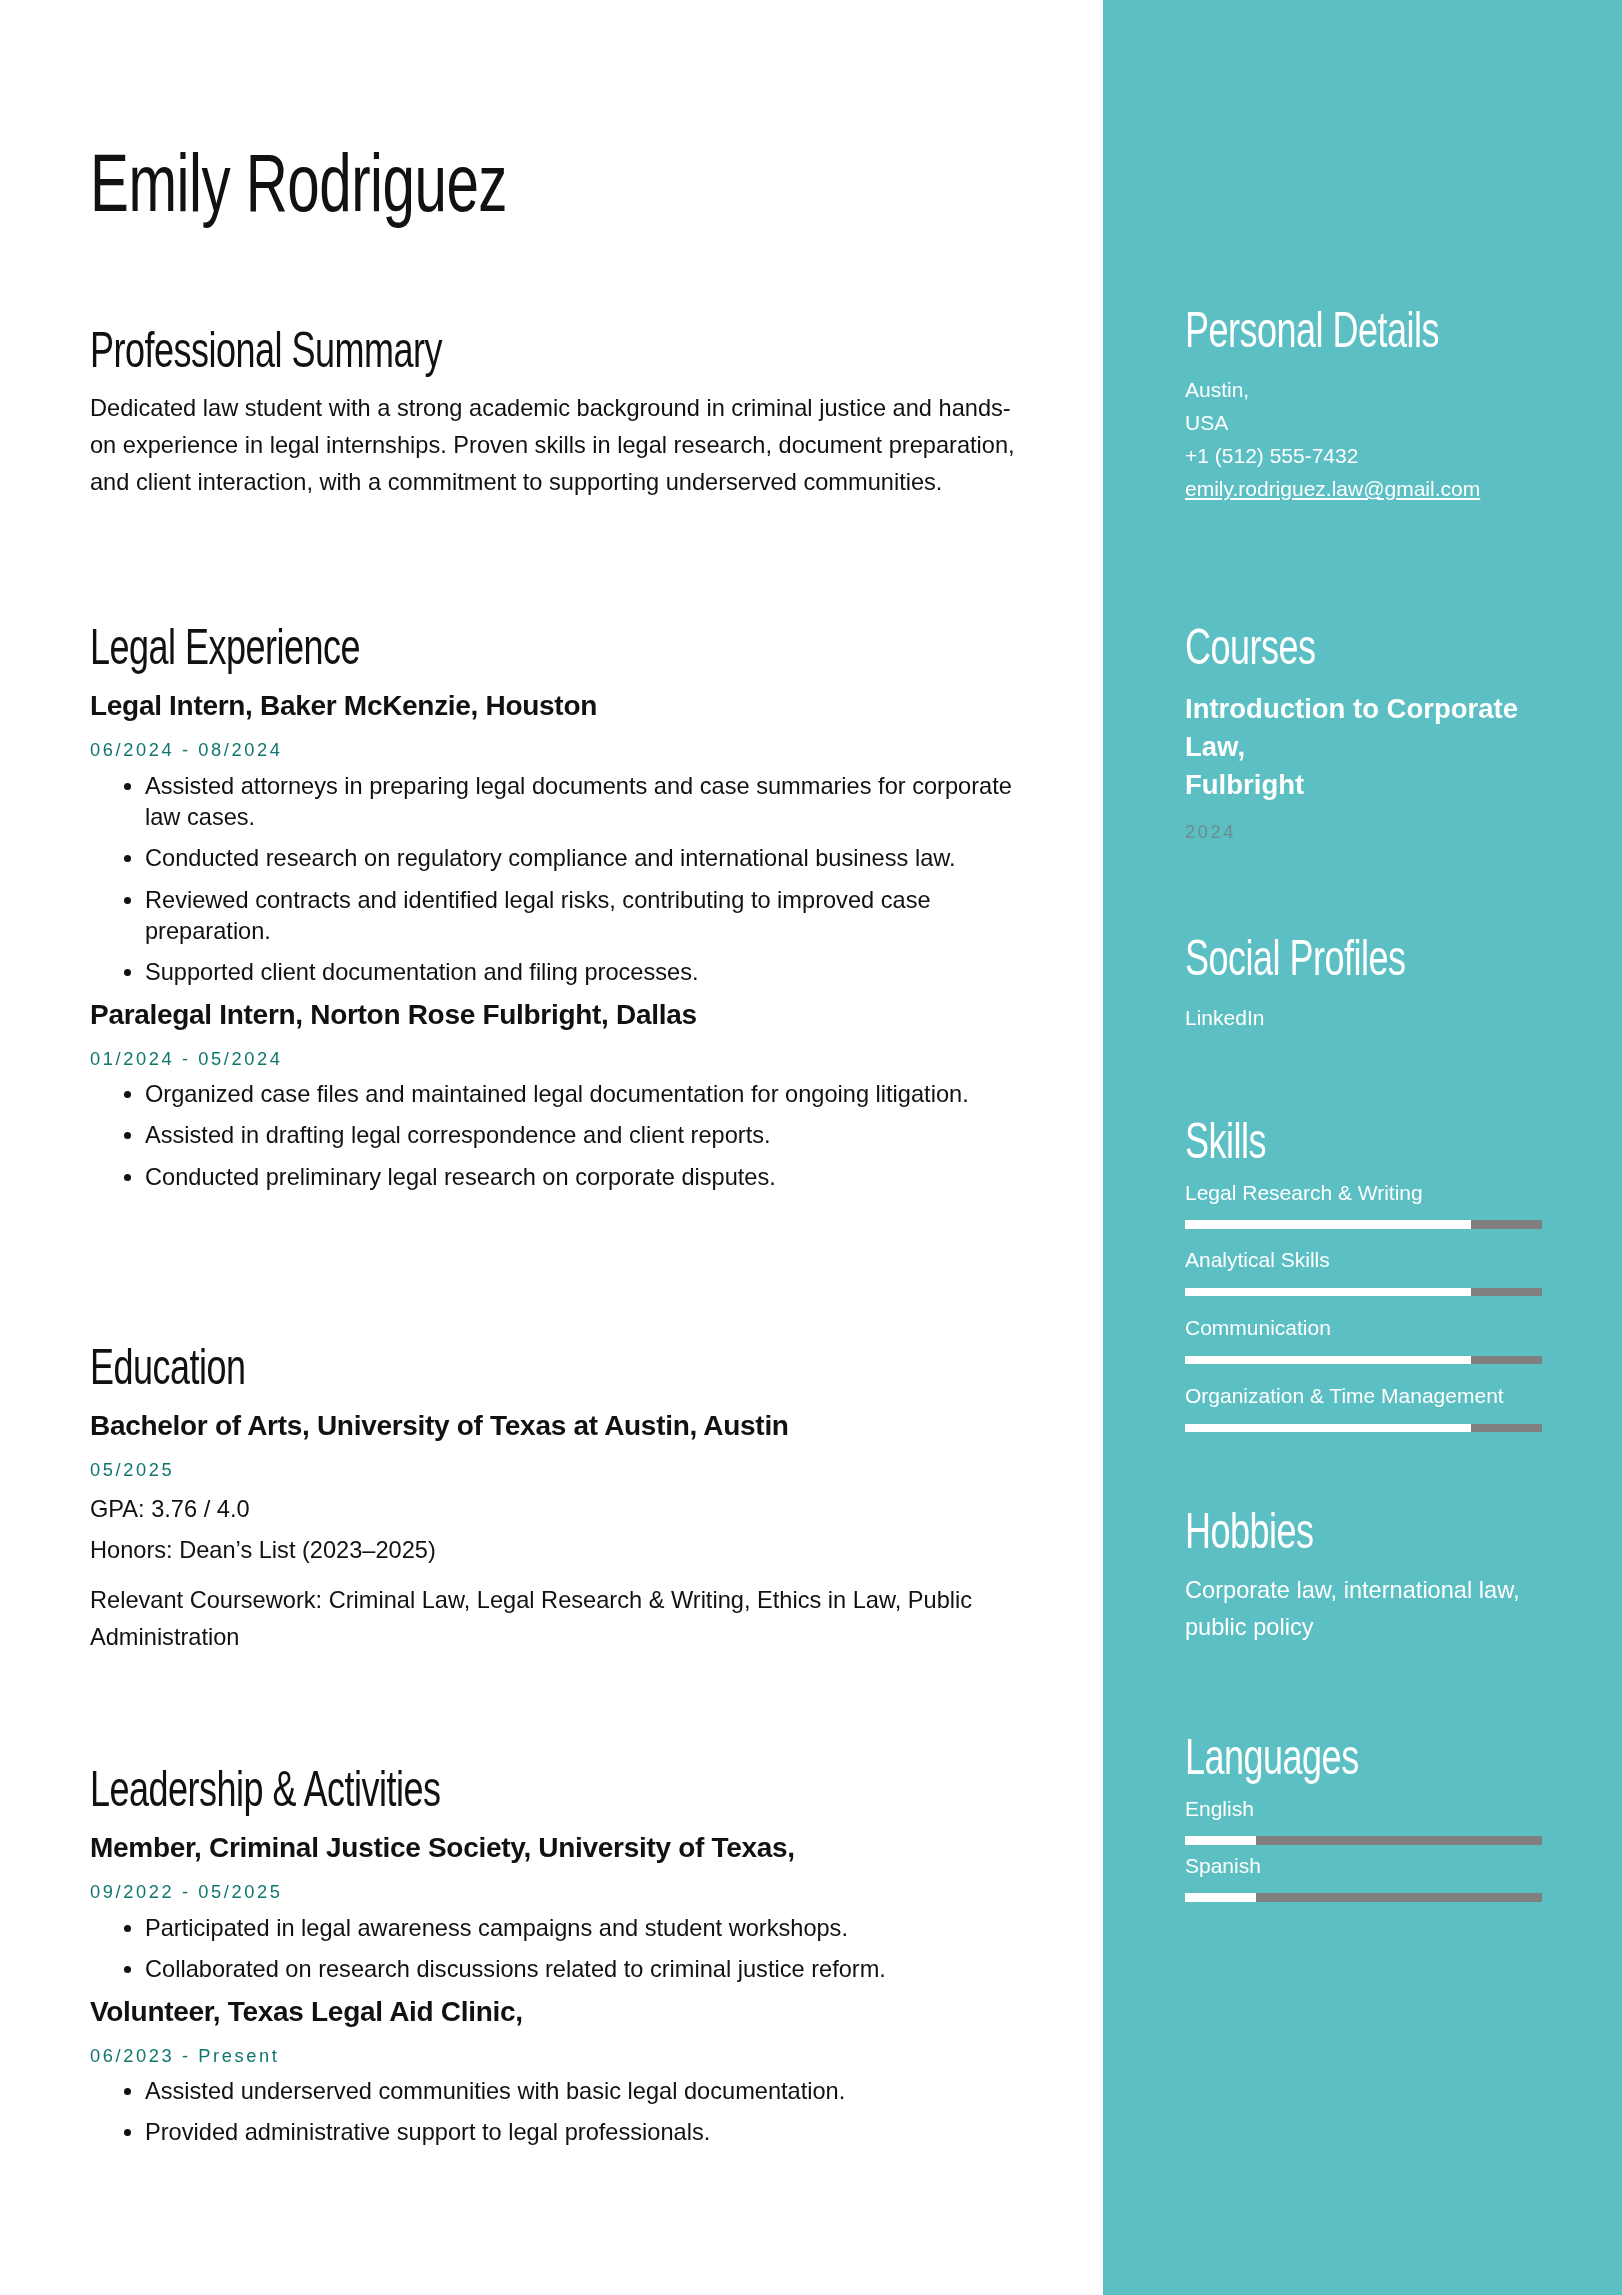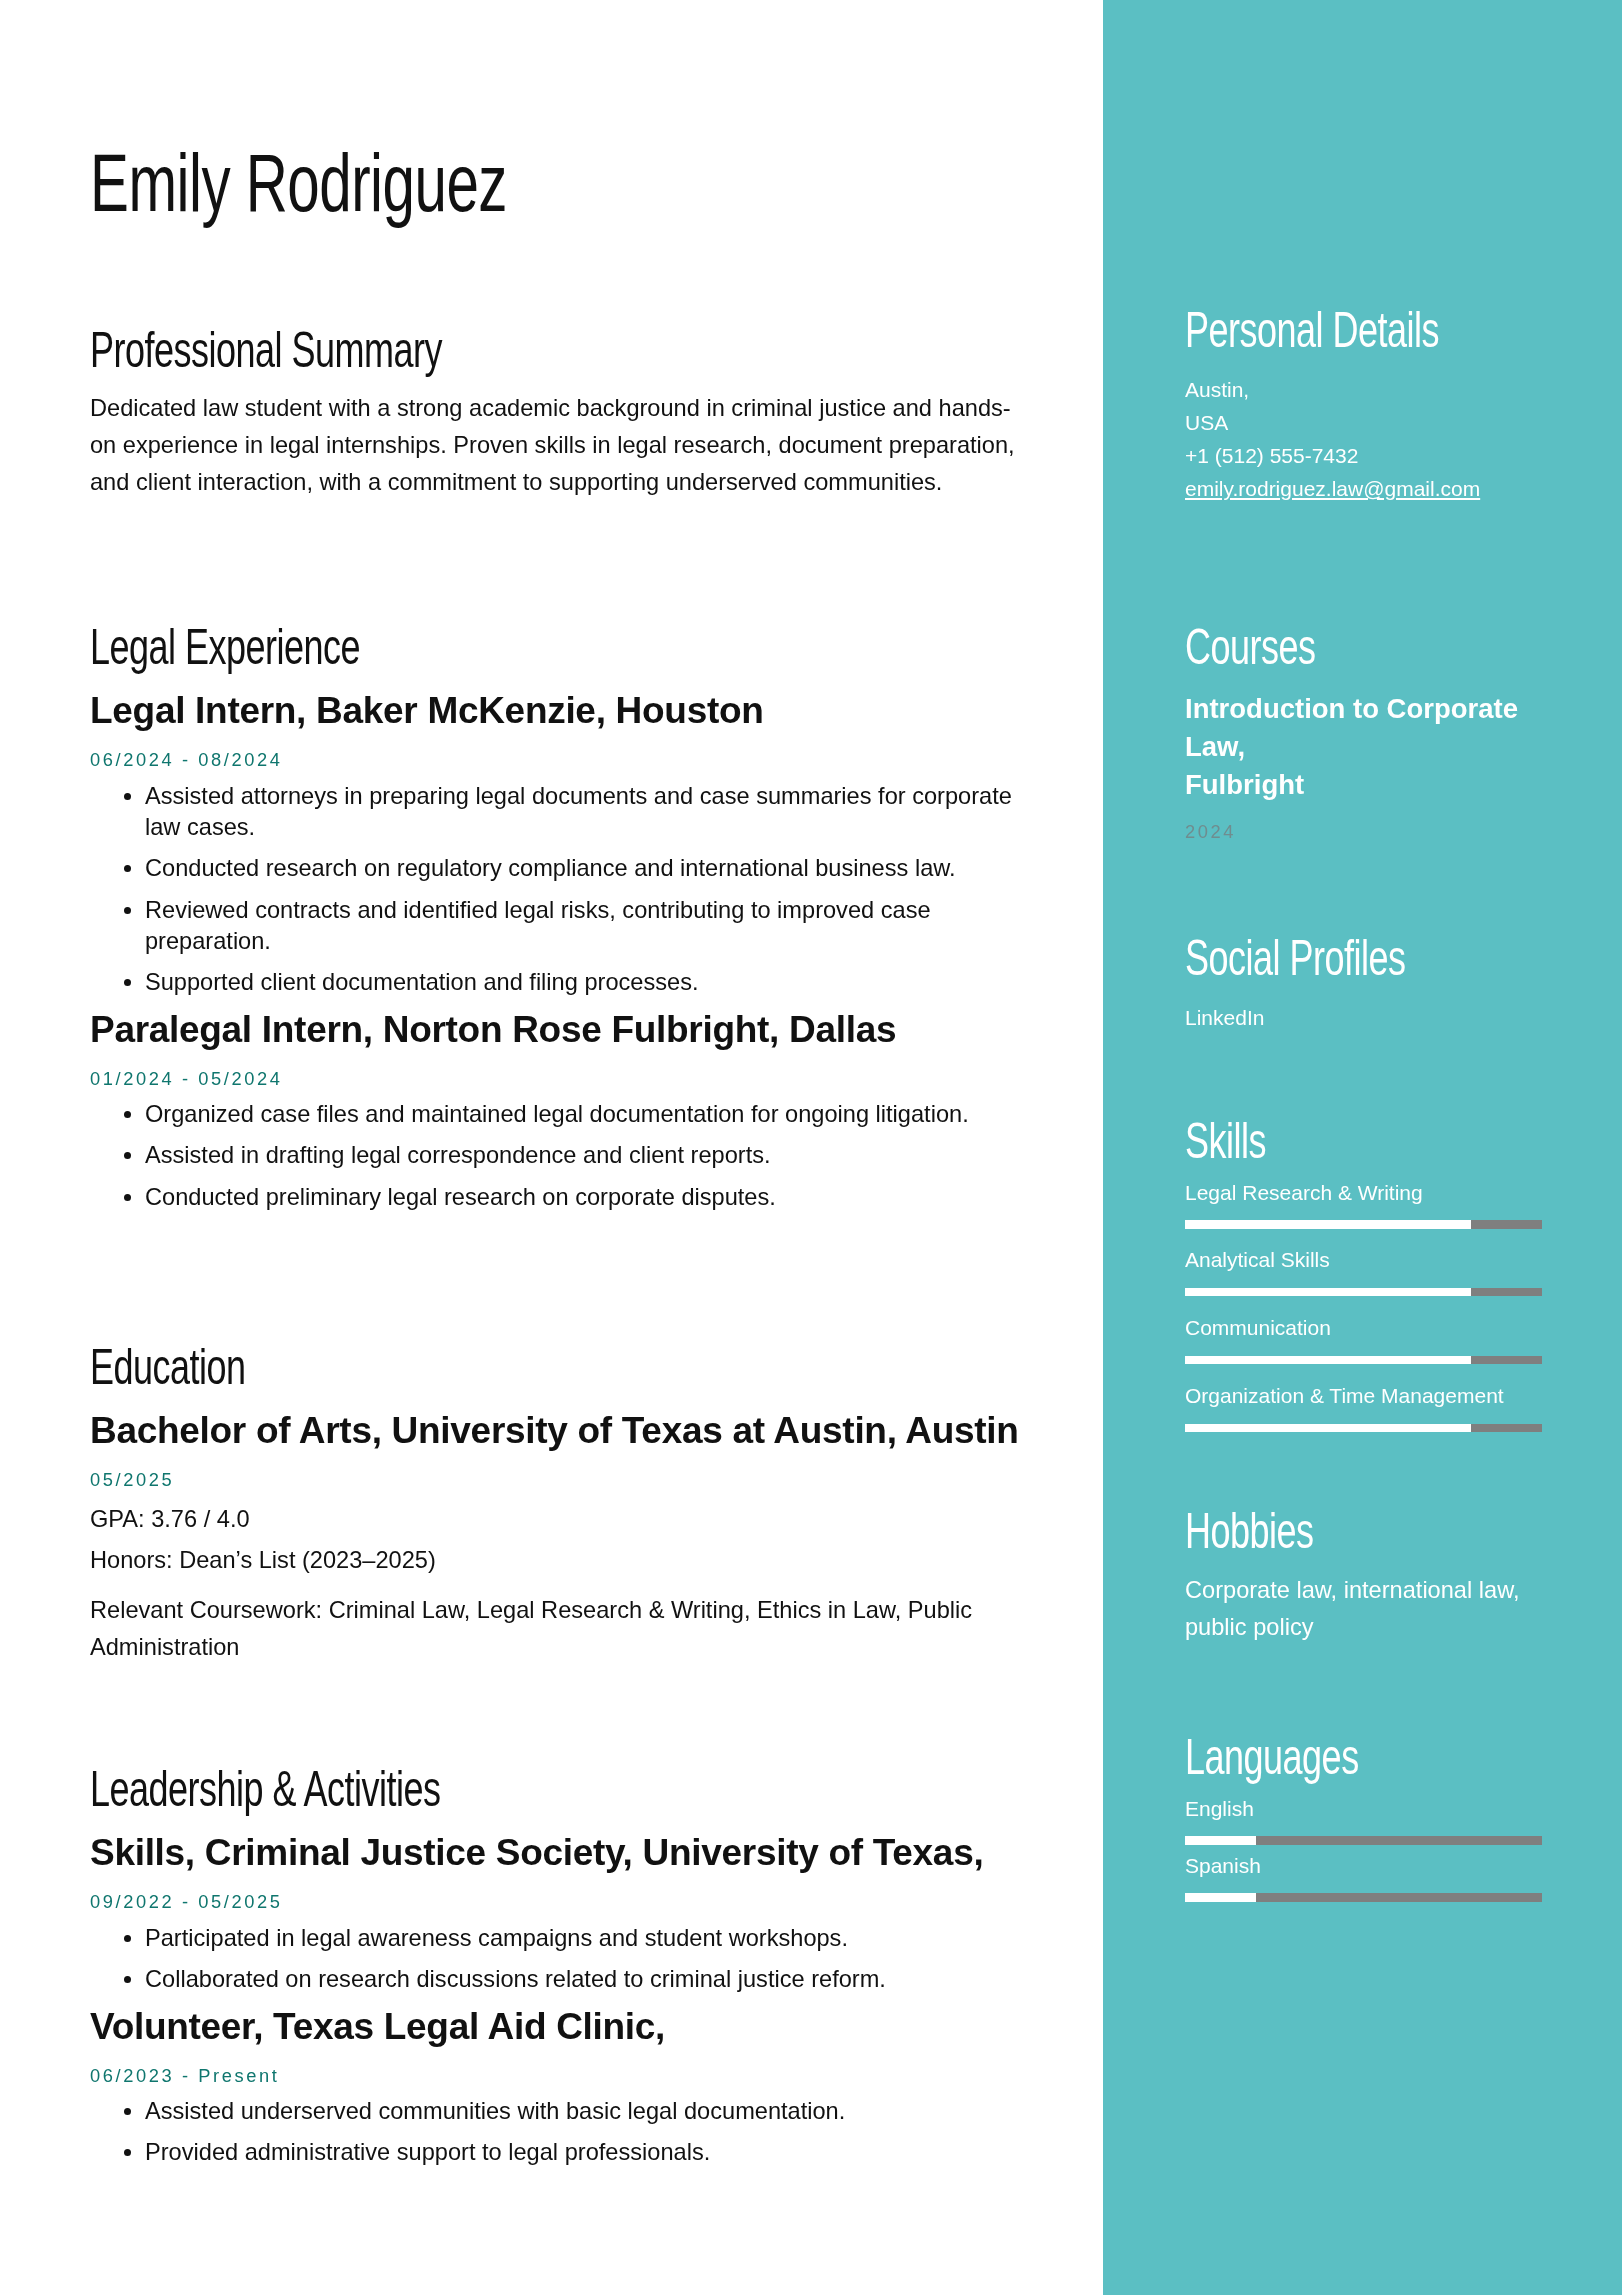--- a/index.html
+++ b/index.html
@@ -5,21 +5,21 @@
   html, body { margin:0; padding:0; }
   body { width:1623px; height:2295px; position:relative; background:#ffffff; font-family:"Liberation Sans", sans-serif; color:#111; overflow:hidden; }
   .main { position:absolute; left:90px; top:0; width:936px; }
   .sidebar { position:absolute; left:1103px; top:0; width:520px; height:2295px; background:#5bbfc3; }
   .side-inner { position:absolute; left:82px; width:357px; color:#fff; }
   .cond { font-family:"Liberation Sans", sans-serif; transform-origin:left top; display:inline-block; white-space:nowrap; }
   .name { position:absolute; top:137px; font-size:81px; font-weight:400; transform:scaleX(0.72); letter-spacing:-0.7px; }
   .h2 { font-size:50px; font-weight:400; transform:scaleX(0.72); letter-spacing:-0.7px; }
   .sec { position:absolute; left:0; width:936px; }
   .para { font-size:23.6px; line-height:37px; }
-  .job-title { font-size:37px; font-weight:700; margin:0; letter-spacing:-0.3px; }
+  .job-title { font-size:28px; font-weight:700; margin:0; letter-spacing:-0.3px; }
   .date { font-size:18.3px; color:#0f766e; letter-spacing:2.6px; margin-top:17px; }
   ul { margin:9.2px 0 0 0; padding-left:55px; }
   li { font-size:23.6px; line-height:31px; margin-bottom:10.5px; }
   .side-h { font-size:50px; font-weight:400; transform:scaleX(0.72); letter-spacing:-0.7px; color:#fff; }
   .side-text { font-size:21px; line-height:33px; color:#fff; }
   .bar { position:relative; height:8.5px; background:#7f7f7f; width:357px; margin-top:15.7px; }
   .bar .fill { position:absolute; left:0; top:0; height:8.5px; background:#fff; }
   .skill-label { font-size:21px; color:#fff; }
 </style>
 </head>
@@ -64,21 +64,21 @@
     <div class="date">05/2025</div>
     <div class="para" style="margin-top:9.2px;">GPA: 3.76 / 4.0</div>
     <div class="para" style="margin-top:4px;">Honors: Dean’s List (2023–2025)</div>
     <div class="para" style="margin-top:13px;">Relevant Coursework: Criminal Law, Legal Research &amp; Writing, Ethics in Law, Public Administration</div>
   </div>
 
   <div class="sec" style="top:1760px;">
     <div class="cond h2">Leadership &amp; Activities</div>
 
     <div style="margin-top:14.4px;">
-      <div class="job-title">Skills, Criminal Justice Society, University of Texas,</div>
+      <div class="job-title">Member, Criminal Justice Society, University of Texas,</div>
       <div class="date">09/2022 - 05/2025</div>
       <ul>
         <li>Participated in legal awareness campaigns and student workshops.</li>
         <li>Collaborated on research discussions related to criminal justice reform.</li>
       </ul>
     </div>
 
     <div>
       <div class="job-title">Volunteer, Texas Legal Aid Clinic,</div>
       <div class="date">06/2023 - Present</div>

